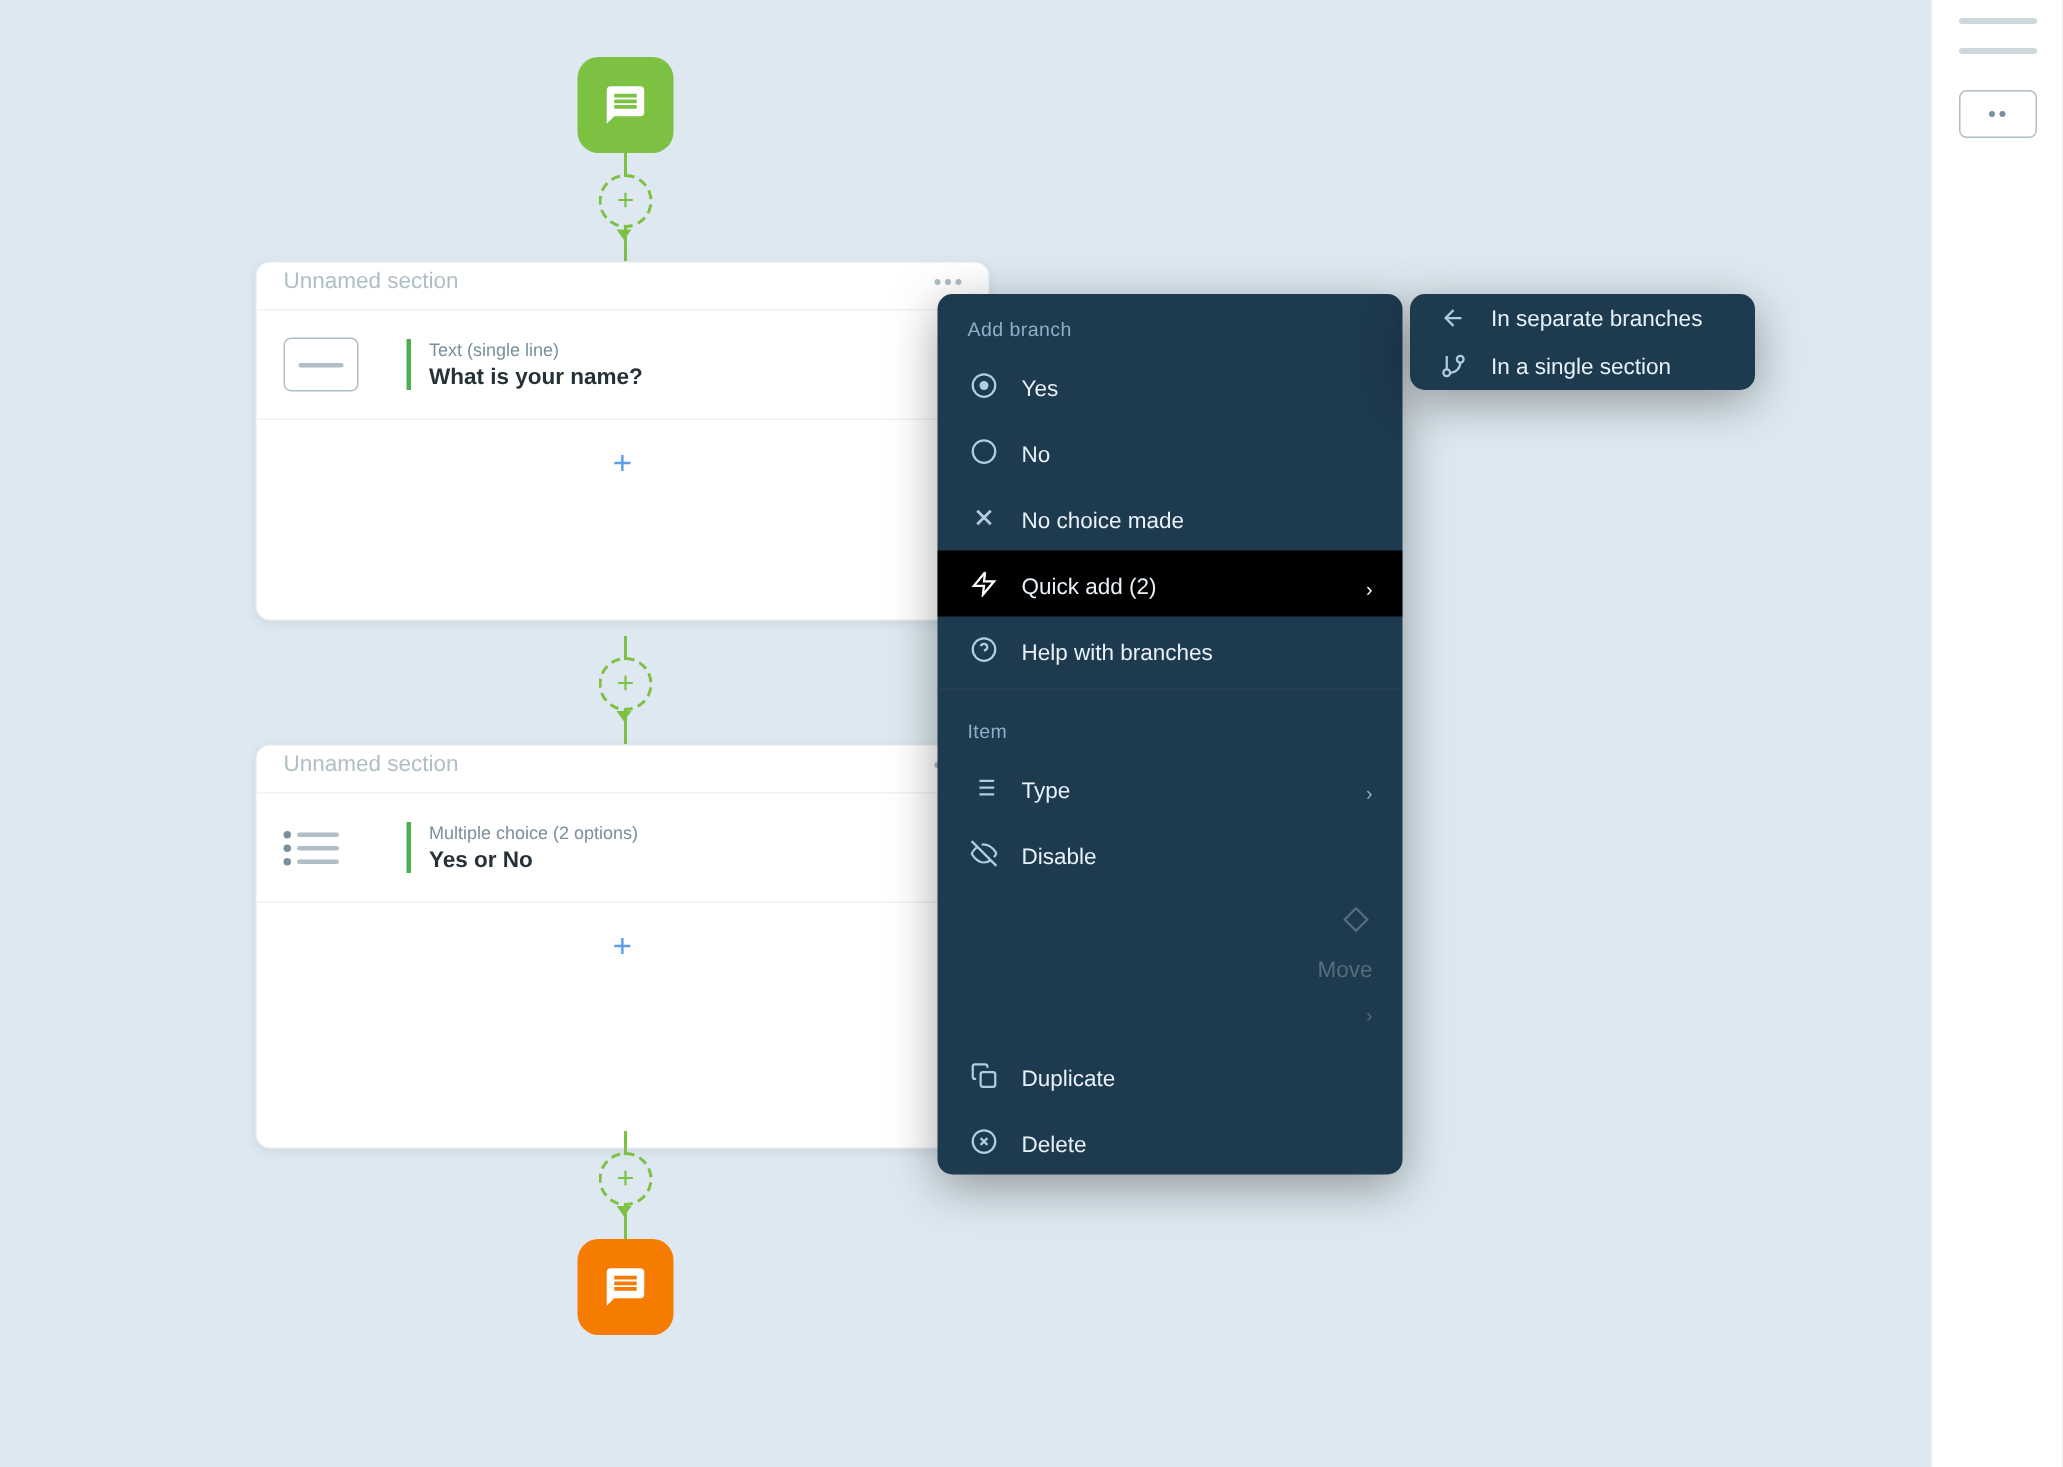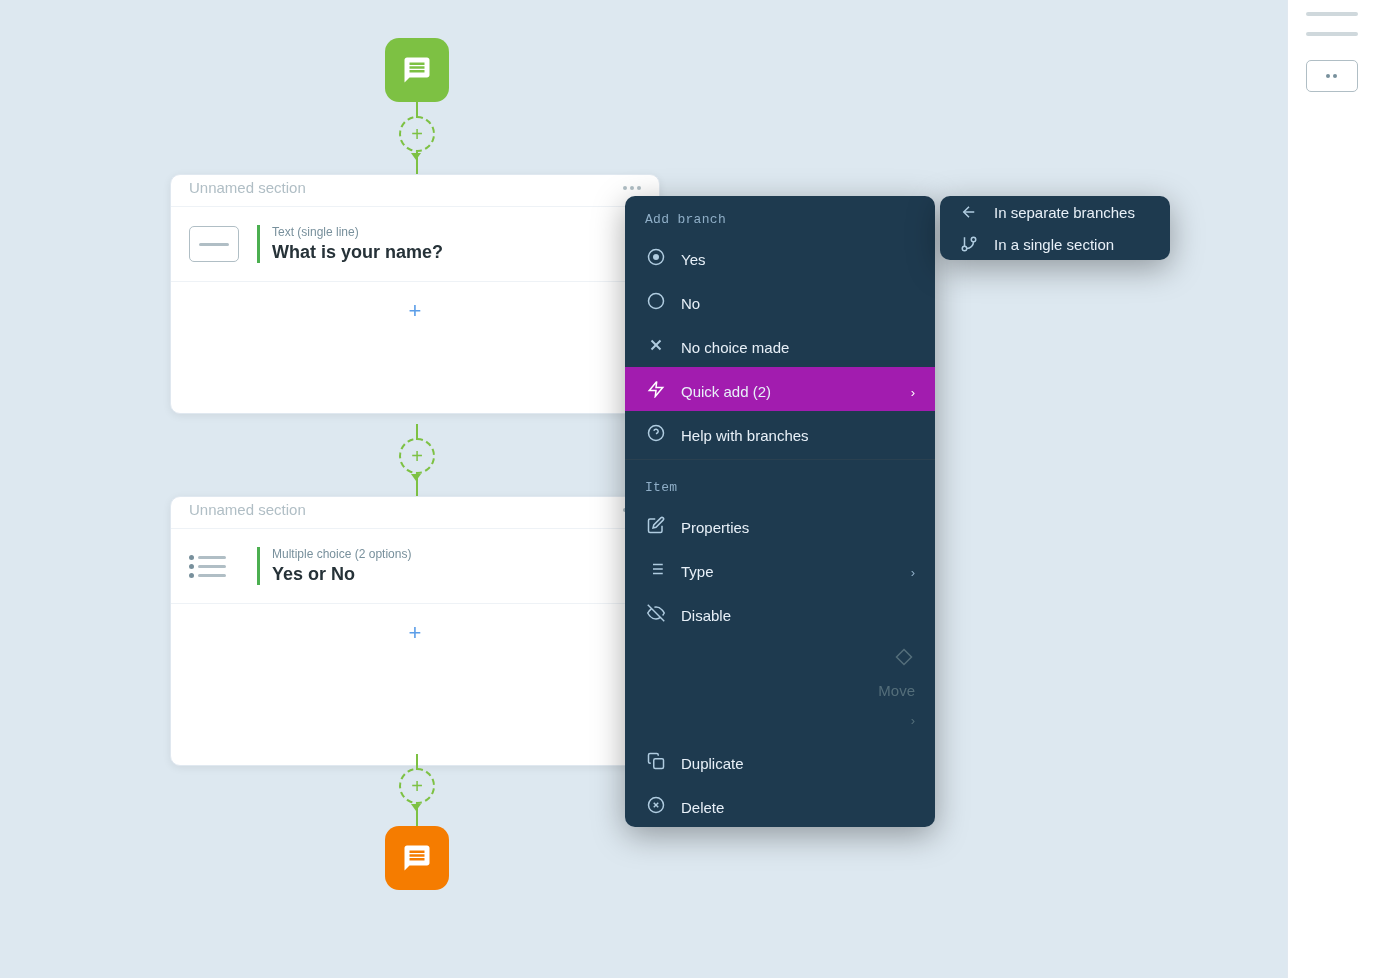--- a/index.html
+++ b/index.html
@@ -166,30 +166,31 @@
     .question-inner-line {
       width: 30px;
       height: 3px;
       background: #b0bec5;
       border-radius: 2px;
     }
 
     .question-text {
       border-left: 3px solid #4caf50;
       padding-left: 12px;
+      margin-left: 14px;
     }
 
     .question-label {
       font-size: 12px;
       color: #78909c;
       margin-bottom: 3px;
     }
 
     .question-title {
-      font-size: 18px;
+      font-size: 15px;
       color: #263238;
       font-weight: 600;
     }
 
     .add-item-row {
       display: flex;
       align-items: center;
       justify-content: center;
       padding: 16px;
       color: #5c9ee8;
@@ -266,35 +267,34 @@
       z-index: 100;
       overflow: hidden;
     }
 
     .menu-section-title {
       padding: 16px 20px 8px 20px;
       color: #8faec7;
       font-size: 13px;
       font-weight: 500;
       letter-spacing: 0.3px;
-      font-family: Liberation Mono, monospace;
     }
 
     .menu-item {
       display: flex;
       align-items: flex-end;
       padding: 11px 20px;
       cursor: pointer;
       color: #e8f0f8;
       font-size: 15px;
       gap: 14px;
       position: relative;
     }
     .menu-item.active {
-      background: #a21caf;
+      background: #000000;
     }
     .menu-item.disabled {
       color: #546e7a;
       cursor: default;
       flex-direction: column;
     }
     .menu-item-icon {
       width: 22px;
       height: 22px;
       display: flex;
@@ -546,29 +546,20 @@
         <line x1="12" y1="17" x2="12.01" y2="17" stroke-width="3"></line>
       </svg>
     </span>
     <span class="menu-item-label">Help with branches</span>
   </div>
 
   <div class="menu-divider"></div>
 
   <div class="menu-section-title">Item</div>
 
-  <div class="menu-item">
-    <span class="menu-item-icon">
-      <svg width="18" height="18" viewBox="0 0 24 24" fill="none" stroke="currentColor" stroke-width="2">
-        <path d="M11 4H4a2 2 0 0 0-2 2v14a2 2 0 0 0 2 2h14a2 2 0 0 0 2-2v-7"></path>
-        <path d="M18.5 2.5a2.121 2.121 0 0 1 3 3L12 15l-4 1 1-4 9.5-9.5z"></path>
-      </svg>
-    </span>
-    <span class="menu-item-label">Properties</span>
-  </div>
 
   <div class="menu-item">
     <span class="menu-item-icon">
       <svg width="18" height="18" viewBox="0 0 24 24" fill="none" stroke="currentColor" stroke-width="2">
         <line x1="8" y1="6" x2="21" y2="6"></line>
           <line x1="8" y1="12" x2="21" y2="12"></line>
           <line x1="8" y1="18" x2="21" y2="18"></line>
         <line x1="3" y1="6" x2="3.01" y2="6" stroke-width="3"></line>
           <line x1="3" y1="12" x2="3.01" y2="12" stroke-width="3"></line>
           <line x1="3" y1="18" x2="3.01" y2="18" stroke-width="3"></line>

